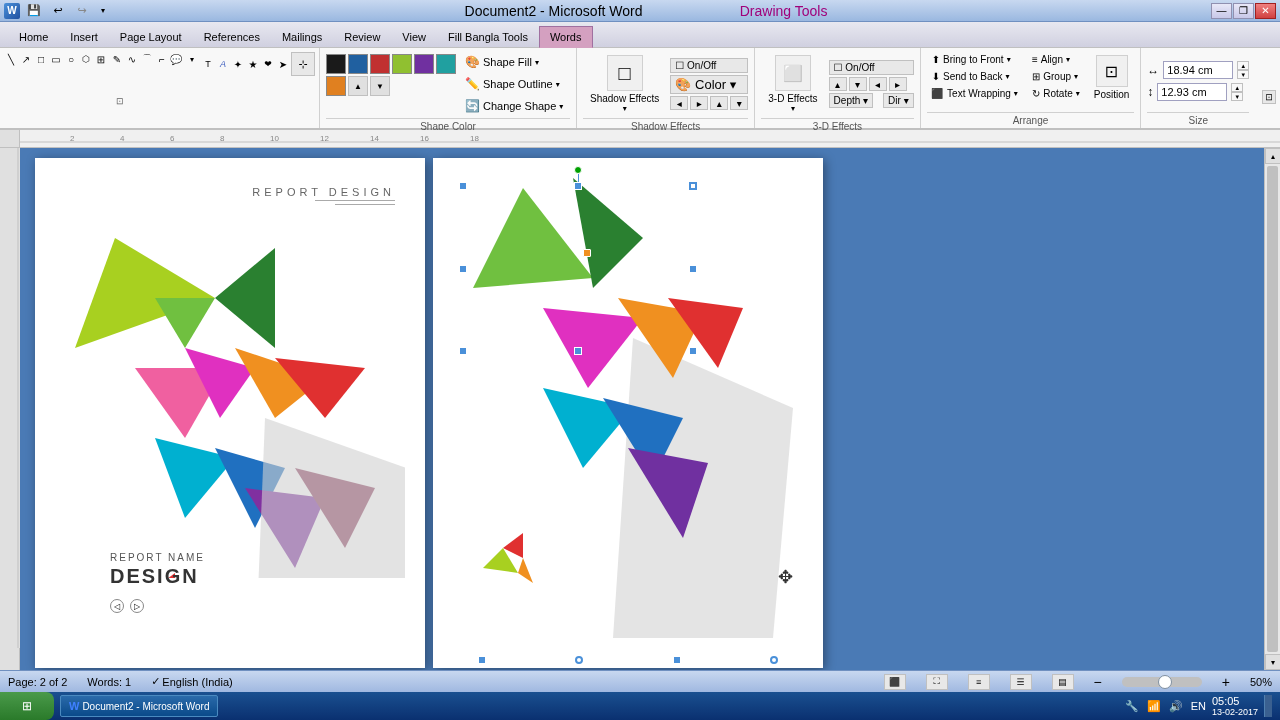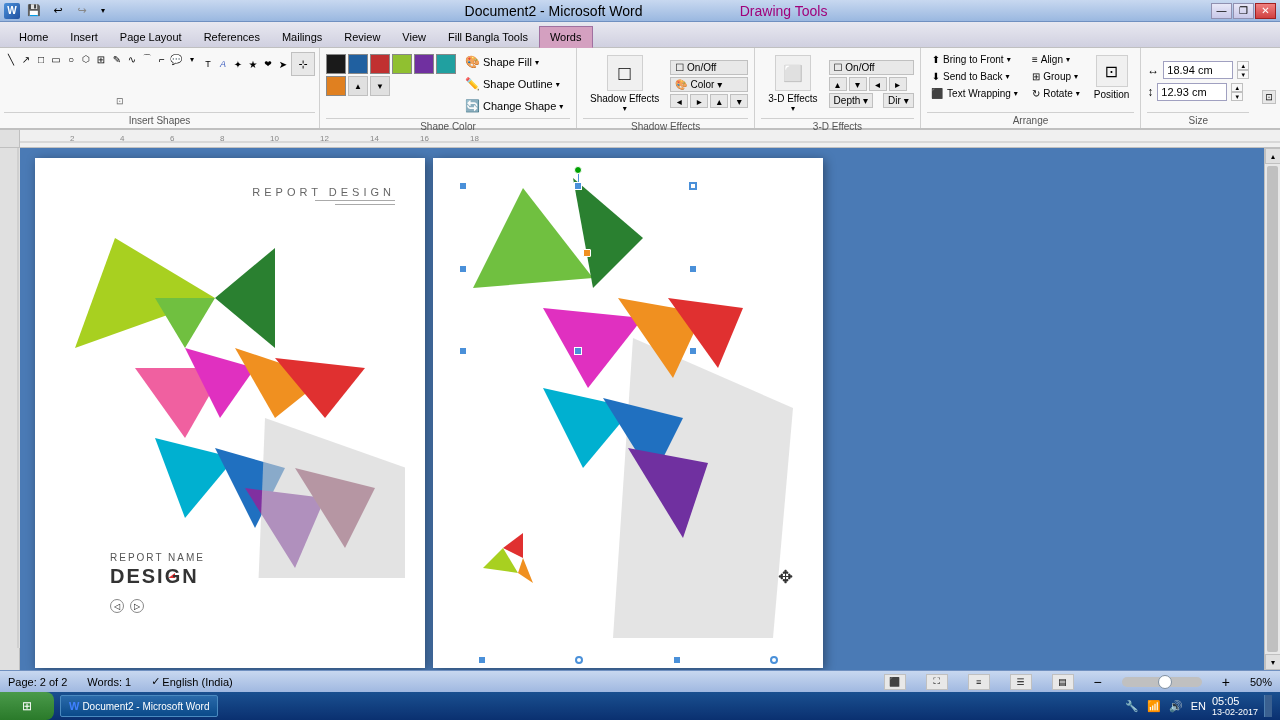--- a/index.html
+++ b/index.html
@@ -69,21 +69,20 @@
       <div style="display:flex;gap:1px;align-items:center;">
         <div style="width:14px;height:14px;cursor:pointer;display:flex;align-items:center;justify-content:center;font-size:9px;">T</div>
         <div style="width:14px;height:14px;cursor:pointer;display:flex;align-items:center;justify-content:center;font-size:9px;font-style:italic;color:#4060c0;">A</div>
         <div style="width:14px;height:14px;cursor:pointer;display:flex;align-items:center;justify-content:center;font-size:10px;">✦</div>
         <div style="width:14px;height:14px;cursor:pointer;display:flex;align-items:center;justify-content:center;font-size:10px;">★</div>
         <div style="width:14px;height:14px;cursor:pointer;display:flex;align-items:center;justify-content:center;font-size:9px;">❤</div>
         <div style="width:14px;height:14px;cursor:pointer;display:flex;align-items:center;justify-content:center;font-size:10px;">➤</div>
         <div style="width:24px;height:24px;cursor:pointer;display:flex;align-items:center;justify-content:center;font-size:11px;background:#e8e8e8;border:1px solid #c0c0c0;">⊹</div>
       </div>
     </div>
-    <div style="font-size:10px;color:#555;text-align:center;border-top:1px solid #d0d0d0;padding-top:2px;">Insert Shapes</div>
     <div style="position:absolute;font-size:9px;color:#666;cursor:pointer;bottom:22px;left:116px;">⊡</div>
   </div>
 
   <div style="display:flex;flex-direction:column;border-right:1px solid #d0d0d0;padding:2px 6px;">
     <div style="display:flex;flex:1;align-items:flex-start;padding:2px 0;gap:4px;">
 
       <div style="display:grid;grid-template-columns:repeat(6,20px);gap:2px;padding-top:2px;">
         <div style="width:20px;height:20px;background:#1a1a1a;border:1px solid #888;cursor:pointer;"></div>
         <div style="width:20px;height:20px;background:#2060a0;border:1px solid #888;cursor:pointer;"></div>
         <div style="width:20px;height:20px;background:#c03030;border:1px solid #888;cursor:pointer;"></div>
@@ -118,21 +117,21 @@
 
   <div style="display:flex;flex-direction:column;border-right:1px solid #d0d0d0;padding:2px 6px;">
     <div style="display:flex;flex:1;align-items:center;padding:2px 0;gap:4px;">
       <div style="display:flex;flex-direction:column;align-items:center;cursor:pointer;padding:2px 6px;border:1px solid transparent;">
         <div style="width:36px;height:36px;background:#f0f0f0;border:1px solid #d0d0d0;display:flex;align-items:center;justify-content:center;font-size:20px;">□</div>
         <div style="font-size:10px;text-align:center;margin-top:2px;">Shadow Effects</div>
         <div style="font-size:8px;">▾</div>
       </div>
       <div style="display:flex;flex-direction:column;gap:2px;">
         <div style="padding:1px 4px;cursor:pointer;font-size:10px;border:1px solid #c0c0c0;background:#e8e8e8;">☐ On/Off</div>
-        <div style="padding:1px 4px;cursor:pointer;font-size:10px;border:1px solid #c0c0c0;background:#e8e8e8;">🎨 Color ▾</div>
+        <div style="padding:1px 4px;cursor:pointer;font-size:13px;border:1px solid #c0c0c0;background:#e8e8e8;">🎨 Color ▾</div>
         <div style="display:flex;gap:2px;">
           <div style="width:18px;height:14px;cursor:pointer;font-size:10px;border:1px solid #c0c0c0;background:#e8e8e8;display:flex;align-items:center;justify-content:center;">◂</div>
           <div style="width:18px;height:14px;cursor:pointer;font-size:10px;border:1px solid #c0c0c0;background:#e8e8e8;display:flex;align-items:center;justify-content:center;">▸</div>
           <div style="width:18px;height:14px;cursor:pointer;font-size:10px;border:1px solid #c0c0c0;background:#e8e8e8;display:flex;align-items:center;justify-content:center;">▴</div>
           <div style="width:18px;height:14px;cursor:pointer;font-size:10px;border:1px solid #c0c0c0;background:#e8e8e8;display:flex;align-items:center;justify-content:center;">▾</div>
         </div>
       </div>
     </div>
     <div style="font-size:10px;color:#555;text-align:center;border-top:1px solid #d0d0d0;padding-top:2px;">Shadow Effects</div>
   </div>

